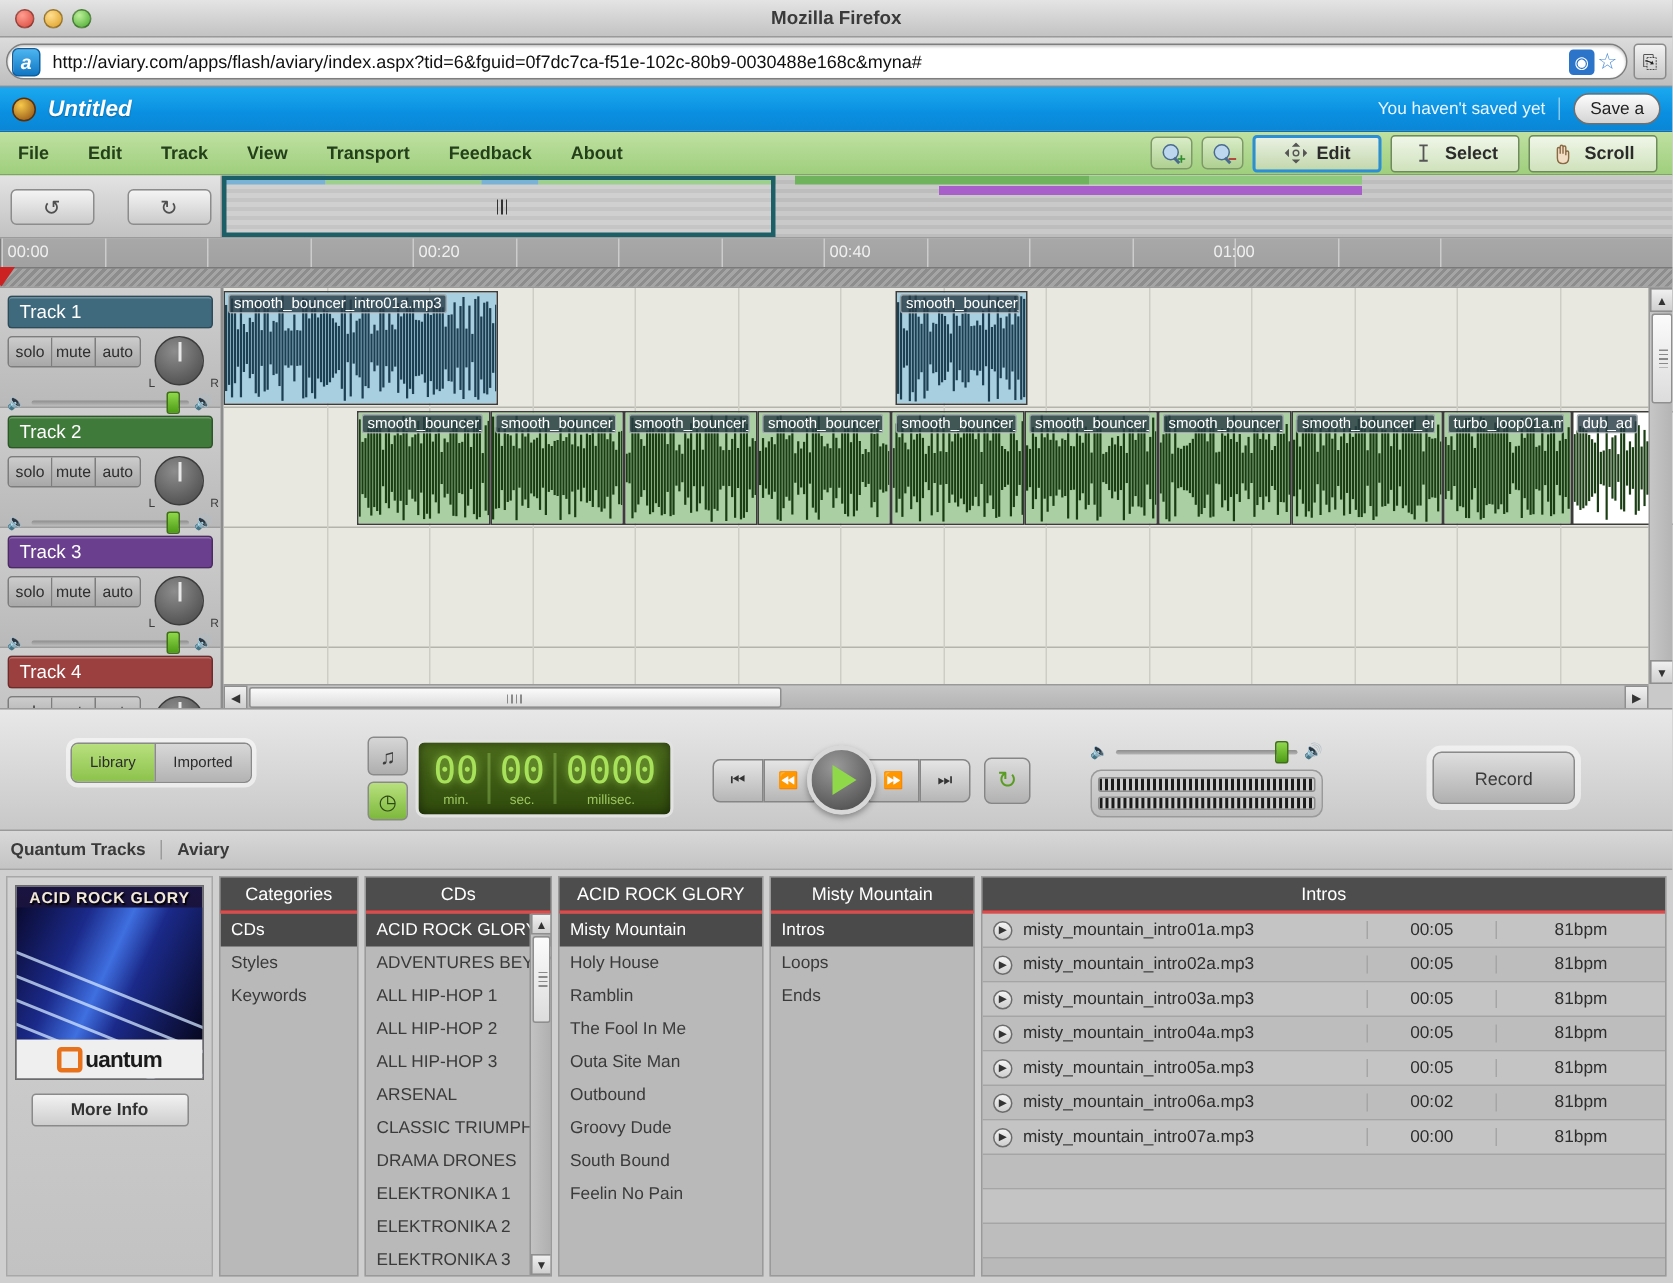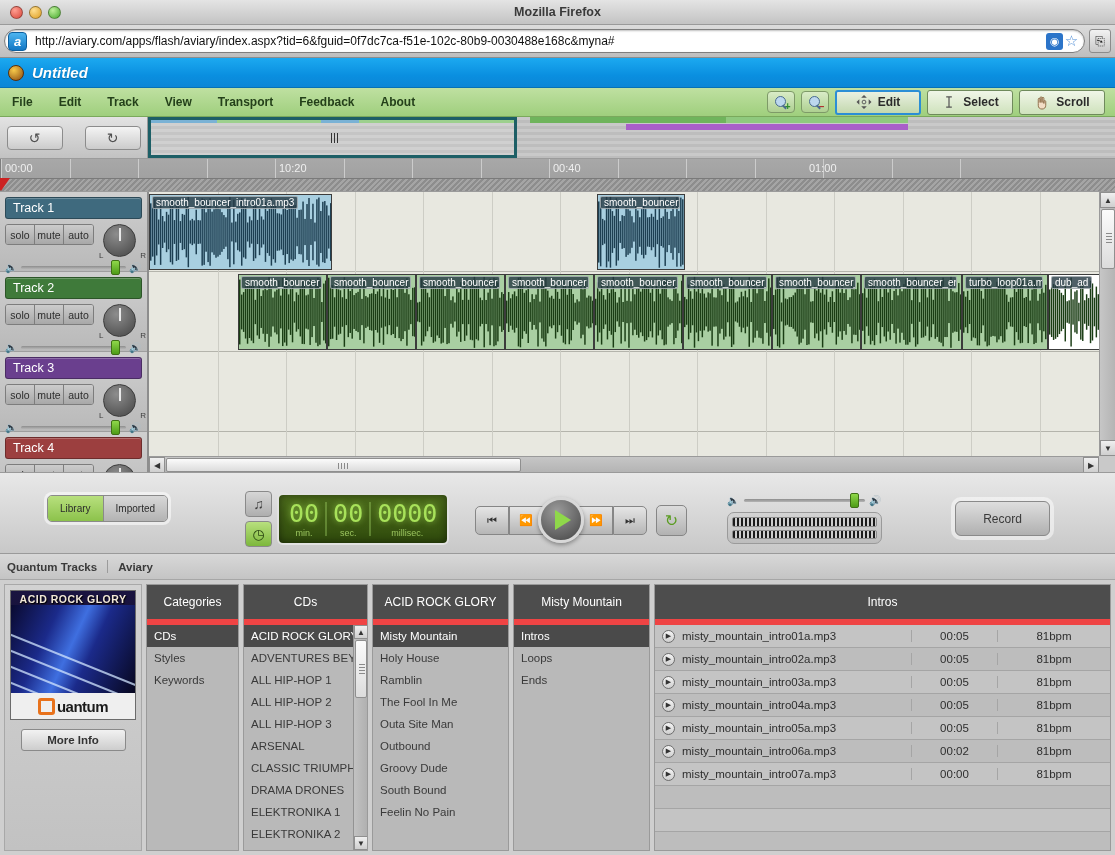--- a/index.html
+++ b/index.html
@@ -207,22 +207,22 @@
   .str{position:absolute;height:2px;left:-10%;width:130%;background:rgba(210,230,255,.75);
     transform-origin:left center;}
   #art-logo{position:absolute;left:0;right:0;bottom:0;height:26px;background:#efefef;
     display:flex;align-items:center;justify-content:center;}
   #logo-q{width:17px;height:17px;border:3px solid #e8721c;border-radius:3px;margin-right:2px;}
   #logo-text{font-size:15px;font-weight:bold;color:#1b1b1b;letter-spacing:-.5px;}
   #more-info{margin-top:9px;width:105px;height:22px;border:1px solid #8a8a8a;border-radius:3px;
     background:linear-gradient(#f2f2f2,#cdcdcd);display:flex;align-items:center;justify-content:center;
     font-size:11.5px;font-weight:bold;color:#333;}
   .lcol{display:flex;flex-direction:column;border:1px solid #9a9a9a;background:#b9b9b9;min-height:0;}
-  .lcol-head{height:40px;background:#4d4d4d;color:#fff;font-size:12px;
-    display:flex;align-items:center;justify-content:center;border-bottom:6px solid #ef4444;}
+  .lcol-head{height:24px;background:#4d4d4d;color:#fff;font-size:12px;
+    display:flex;align-items:center;justify-content:center;border-bottom:2px solid #ef4444;}
   .lcol-body{flex:1;overflow:hidden;position:relative;}
   .litem{height:22px;display:flex;align-items:center;padding-left:7px;font-size:11.5px;
     color:#3a3a3a;white-space:nowrap;overflow:hidden;}
   .litem.sel{background:#4a4a4a;color:#fff;}
   .col-cats{width:93px;} .col-cds{width:125px;}
   .col-songs{width:137px;} .col-cats2{width:137px;}
   .col-files{flex:1;}
   .inner-sb{position:absolute;right:0;top:0;bottom:0;width:14px;
     background:linear-gradient(90deg,#c2c2c2,#b0b0b0);border-left:1px solid #939393;}
   .file-row{height:23px;display:flex;align-items:center;border-bottom:1px solid #a5a5a5;
@@ -253,20 +253,25 @@
     <div id="url-text">http://aviary.com/apps/flash/aviary/index.aspx?tid=6&amp;fguid=0f7dc7ca-f51e-102c-80b9-0030488e168c&amp;myna#</div>
     <div class="url-btn" id="rss-icon">◉</div>
     <div class="url-btn" id="star-icon">☆</div>
   </div>
   <div id="winbtn">⎘</div>
 </div>
 
 <div id="app-header">
   <div id="app-logo"></div>
   <div id="app-title">Untitled</div>
+  <div id="header-right">
+    <div id="save-status">You haven't saved yet</div>
+    <div class="hdr-div"></div>
+    <div id="save-btn">Save a</div>
+  </div>
 </div>
 
 <div id="menubar">
   <div class="menu-item">File</div>
   <div class="menu-item">Edit</div>
   <div class="menu-item">Track</div>
   <div class="menu-item">View</div>
   <div class="menu-item">Transport</div>
   <div class="menu-item">Feedback</div>
   <div class="menu-item">About</div>
@@ -352,21 +357,21 @@
           <div class="rtick" style="left: 411px;"></div>
           <div class="rtick" style="left: 479.5px;"></div>
           <div class="rtick" style="left: 548px;"></div>
           <div class="rtick" style="left: 616.5px;"></div>
           <div class="rtick" style="left: 685px;"></div>
           <div class="rtick" style="left: 753.5px;"></div>
           <div class="rtick" style="left: 822px;"></div>
           <div class="rtick" style="left: 890.5px;"></div>
           <div class="rtick" style="left: 959px;"></div>
           <div class="rlabel" style="left: 0px;">00:00</div>
-          <div class="rlabel" style="left: 274px;">10:20</div>
+          <div class="rlabel" style="left: 274px;">00:20</div>
           <div class="rlabel" style="left: 548px;">00:40</div>
           <div class="rlabel" style="left: 804px;">01:00</div>
         </div>
       <div id="ruler-strip"></div>
       <div id="playhead"></div>
     </div>
   </div>
 
   <div id="tracks-row">
     <div id="track-heads">

